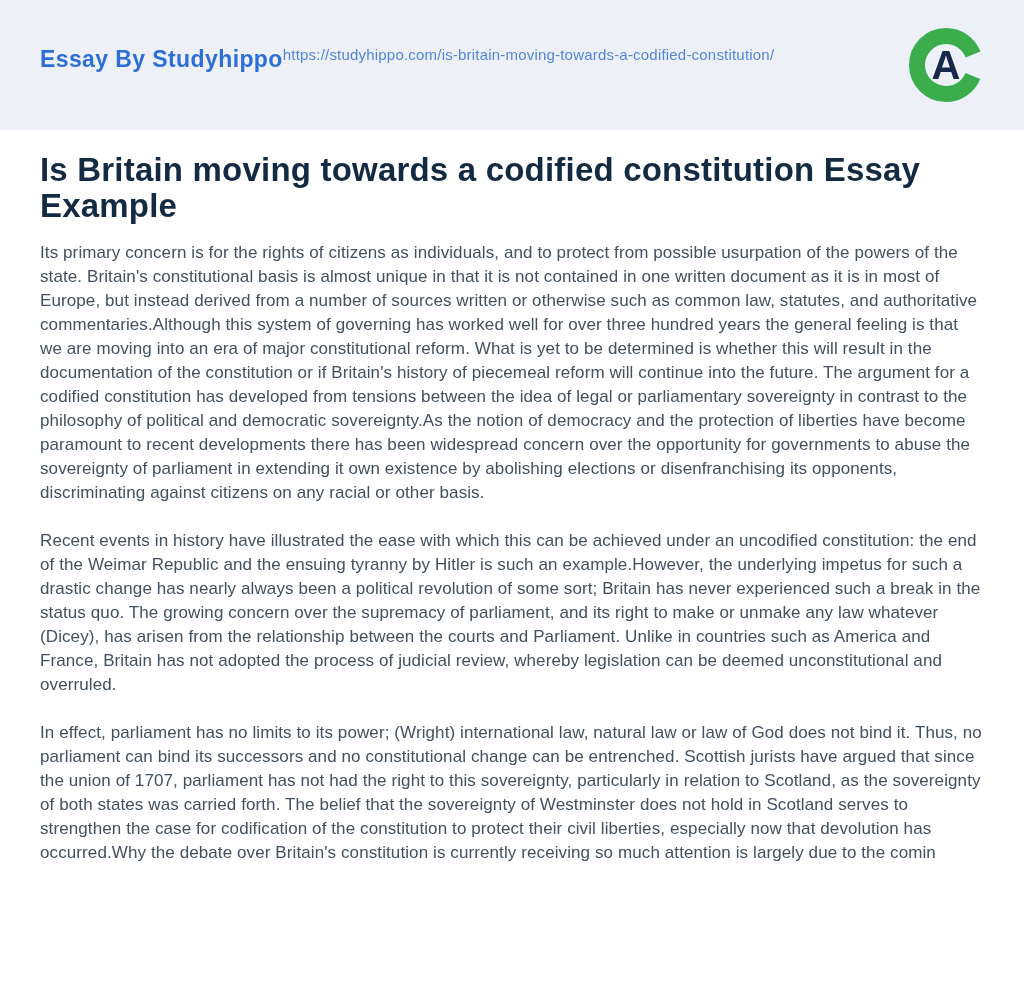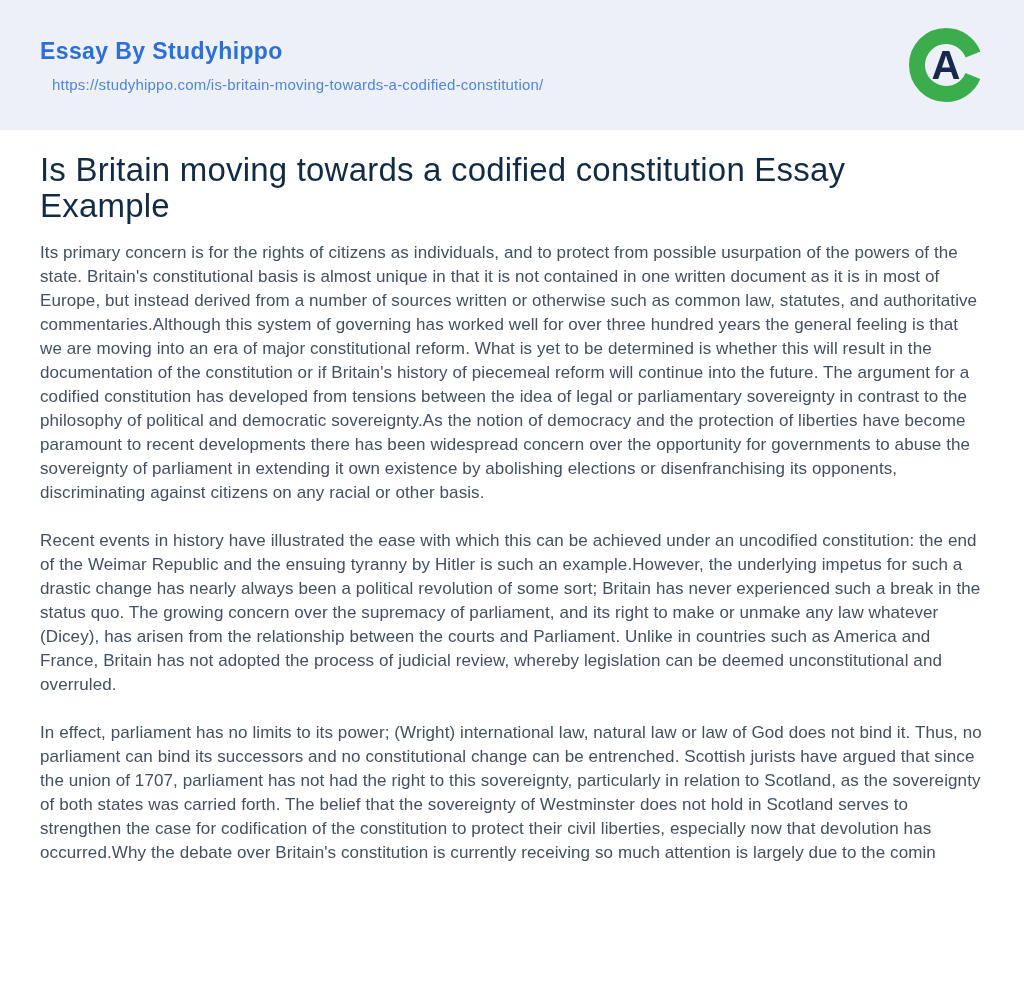--- a/index.html
+++ b/index.html
@@ -17,51 +17,50 @@
     background: #edf1f7;
     height: 130px;
     display: flex;
     align-items: center;
     justify-content: space-between;
     padding: 0 40px;
     box-sizing: border-box;
   }
   .header-text {
     display: flex;
-    flex-direction: column;
+    flex-direction: row;
   }
   .site-title {
     color: #2d6fd6;
     font-size: 23px;
     font-weight: bold;
     letter-spacing: 0.4px;
     margin-bottom: 11px;
   }
   .site-url {
     color: #5285d8;
     font-size: 15px;
     letter-spacing: 0.2px;
     text-decoration: none;
     cursor: pointer;
-    margin-left: 12px;
   }
   .logo {
     width: 76px;
     height: 76px;
     flex: 0 0 auto;
   }
   .content {
     padding: 22px 40px 40px 40px;
     box-sizing: border-box;
   }
   h1.essay-title {
     color: #132a43;
     font-size: 33px;
     line-height: 1.08;
-    font-weight: normal;
+    font-weight: bold;
     letter-spacing: 0.2px;
     margin: 0 0 18px 0;
   }
   p.essay-paragraph {
     color: #42505f;
     font-size: 17px;
     line-height: 24px;
     letter-spacing: 0.1px;
     margin: 0 0 24px 0;
   }

